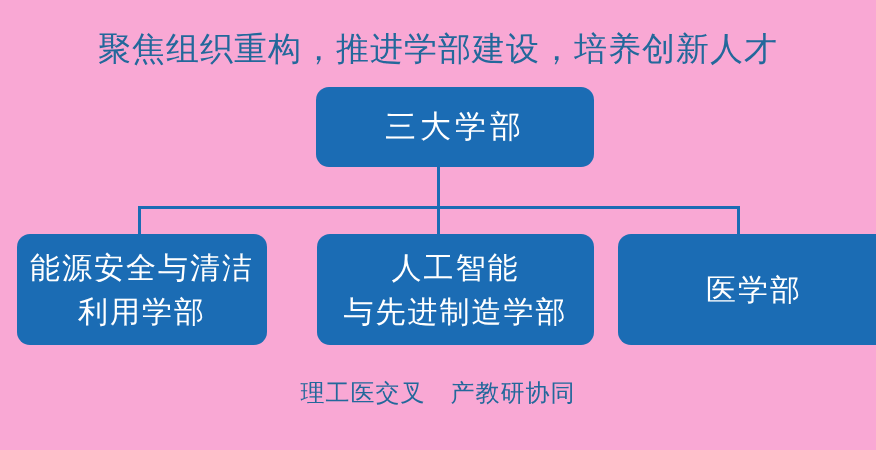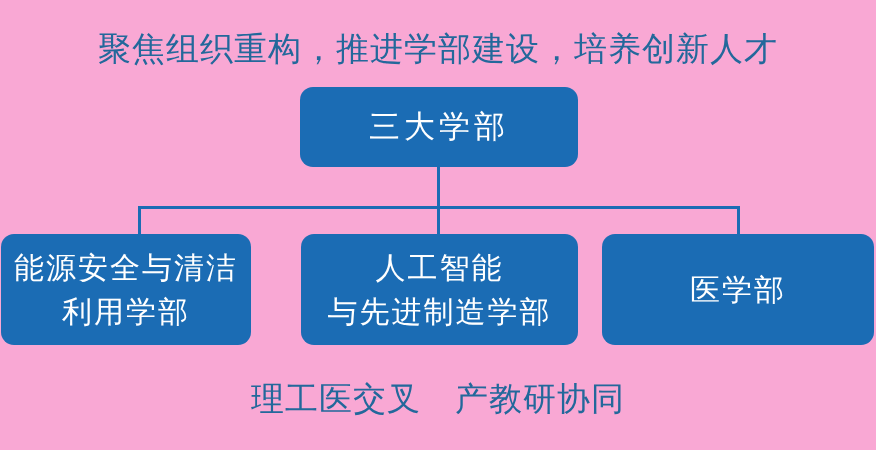--- a/index.html
+++ b/index.html
@@ -24,20 +24,21 @@
   .node {
     position: absolute;
     background: #1B6CB4;
     border-radius: 13px;
     color: #ffffff;
     display: flex;
     align-items: center;
     justify-content: center;
     text-align: center;
     white-space: pre-line;
+    margin-left: 16px;
   }
   .node-root {
     left: 300px; top: 87px;
     width: 278px; height: 80px;
     font-size: 31px;
     letter-spacing: 4px;
   }
   .node-child {
     top: 234px;
     height: 111px;
@@ -52,21 +53,21 @@
   .v-root  { left: 437px; top: 166px; width: 3px;   height: 69px; }
   .h-bar   { left: 138px; top: 206px; width: 602px; height: 3px;  }
   .v-left  { left: 138px; top: 206px; width: 3px;   height: 29px; }
   .v-right { left: 737px; top: 206px; width: 3px;   height: 29px; }
   .footer {
     position: absolute;
     left: 0; top: 377px;
     width: 100%;
     text-align: center;
     color: #23689B;
-    font-size: 33px;
+    font-size: 24px;
     letter-spacing: 1px;
     white-space: pre;
   }
 </style>
 </head>
 <body>
 
 <div class="canvas">
 
   <div class="title">聚焦组织重构，推进学部建设，培养创新人才</div>

